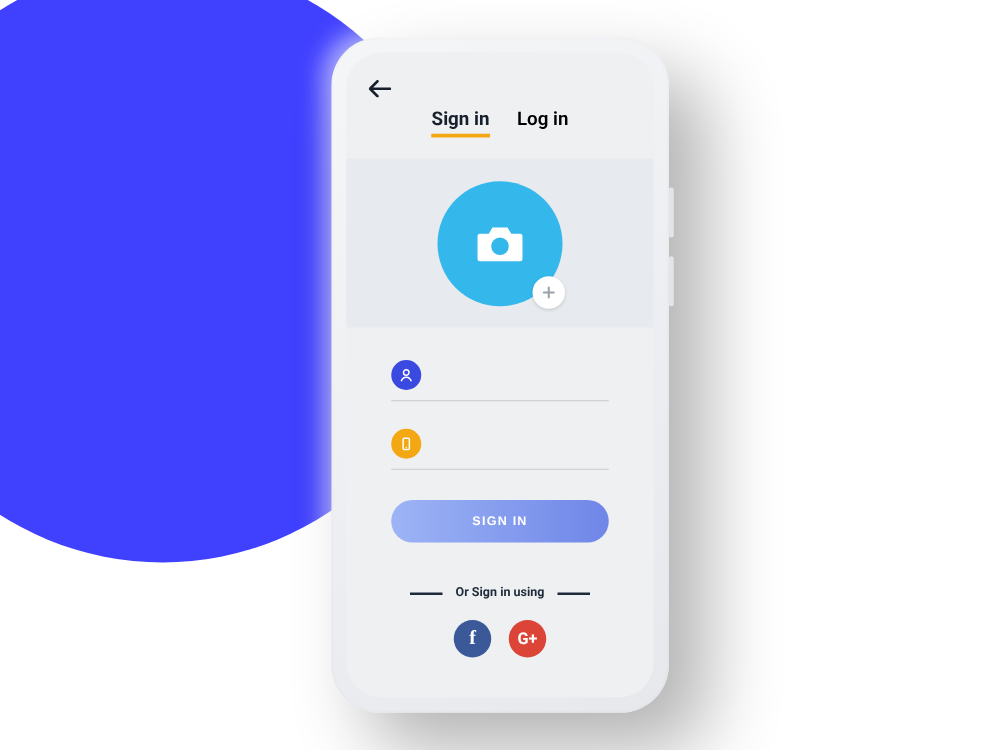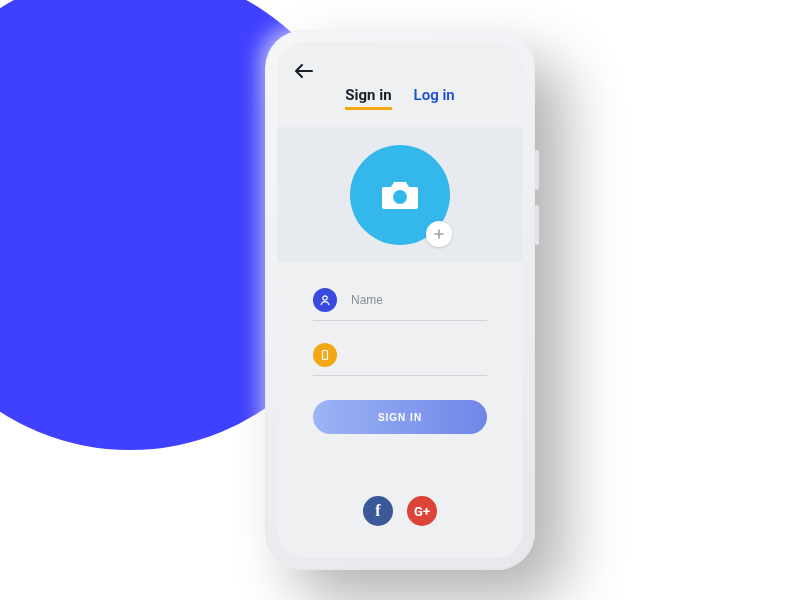--- a/index.html
+++ b/index.html
@@ -6,21 +6,21 @@
   .stage{position:relative;width:716px;height:600px;}
   .bg-circle{position:absolute;width:480px;height:480px;border-radius:50%;background:#4040ff;left:-110px;top:-30px;}
   
   .phone{position:absolute;left:265px;top:30px;width:270px;height:540px;border-radius:38px;background:linear-gradient(145deg,#f5f6f8,#e6e8ec);box-shadow:30px 30px 60px rgba(0,0,0,.30),-6px -6px 20px rgba(255,255,255,.6),inset 0 0 3px rgba(0,0,0,.05);}
   .phone::before{content:"";position:absolute;right:-4px;top:120px;width:4px;height:40px;border-radius:3px;background:#e2e4e8;box-shadow:0 55px 0 #e2e4e8;}
   .screen{position:absolute;left:12px;top:12px;right:12px;bottom:12px;border-radius:28px;background:#eef0f2;overflow:hidden;}
   
   .back{position:absolute;left:18px;top:22px;}
   .tabs{position:absolute;top:44px;left:0;right:0;display:flex;justify-content:center;gap:22px;font-weight:700;font-size:15px;}
   .tab-active{color:#17202c;border-bottom:3px solid #f3a712;padding-bottom:3px;}
-  .tab-inactive{color:#1d4ed8;font-weight:600;}
+  .tab-inactive{color:#000000;font-weight:600;}
   
   .av-zone{position:absolute;top:85px;left:0;right:0;height:135px;background:#e7eaee;display:flex;align-items:center;justify-content:center;}
   .av-circle{width:100px;height:100px;border-radius:50%;background:#34b7eb;display:flex;align-items:center;justify-content:center;position:relative;}
   .av-add{position:absolute;right:-2px;bottom:-2px;width:26px;height:26px;border-radius:50%;background:#fff;box-shadow:0 1px 3px rgba(0,0,0,.15);display:flex;align-items:center;justify-content:center;}
   
   .fields{position:absolute;top:240px;left:36px;right:36px;}
   .field{display:flex;align-items:center;gap:12px;border-bottom:1px solid #cfd3d8;padding:6px 0 8px;margin-bottom:16px;}
   .ficon{width:24px;height:24px;border-radius:50%;display:flex;align-items:center;justify-content:center;flex:0 0 24px;}
   .ic-blue{background:#3a49e0;}
   .ic-orange{background:#f3a712;}
@@ -72,33 +72,37 @@
       </div>
 
       <div class="fields">
         <div class="field">
           <div class="ficon ic-blue">
             <svg width="12" height="12" viewBox="0 0 12 12">
                 <circle cx="6" cy="4" r="2.2" fill="none" stroke="#fff" stroke-width="1.2"></circle>
                 <path d="M2 11c.6-2.2 2.2-3.3 4-3.3s3.4 1.1 4 3.3" fill="none" stroke="#fff" stroke-width="1.2"></path>
               </svg>
           </div>
-          <input placeholder="Name" style="">
         </div>
         <div class="field">
           <div class="ficon ic-orange">
             <svg width="12" height="12" viewBox="0 0 12 12">
                 <rect x="3.5" y="1.5" width="5" height="9" rx="1" fill="none" stroke="#fff" stroke-width="1.2"></rect>
                 <circle cx="6" cy="9" r=".6" fill="#fff"></circle>
               </svg>
           </div>
         </div>
         <button class="primary-btn">SIGN IN</button>
       </div>
 
+      <div class="divider">
+        <span class="line"></span>
+        <span>Or Sign in using</span>
+        <span class="line"></span>
+      </div>
 
       <div class="social">
         <div class="sbtn fb">
           <span>f</span>
         </div>
         <div class="sbtn gp">
           <span>G+</span>
         </div>
       </div>
 

